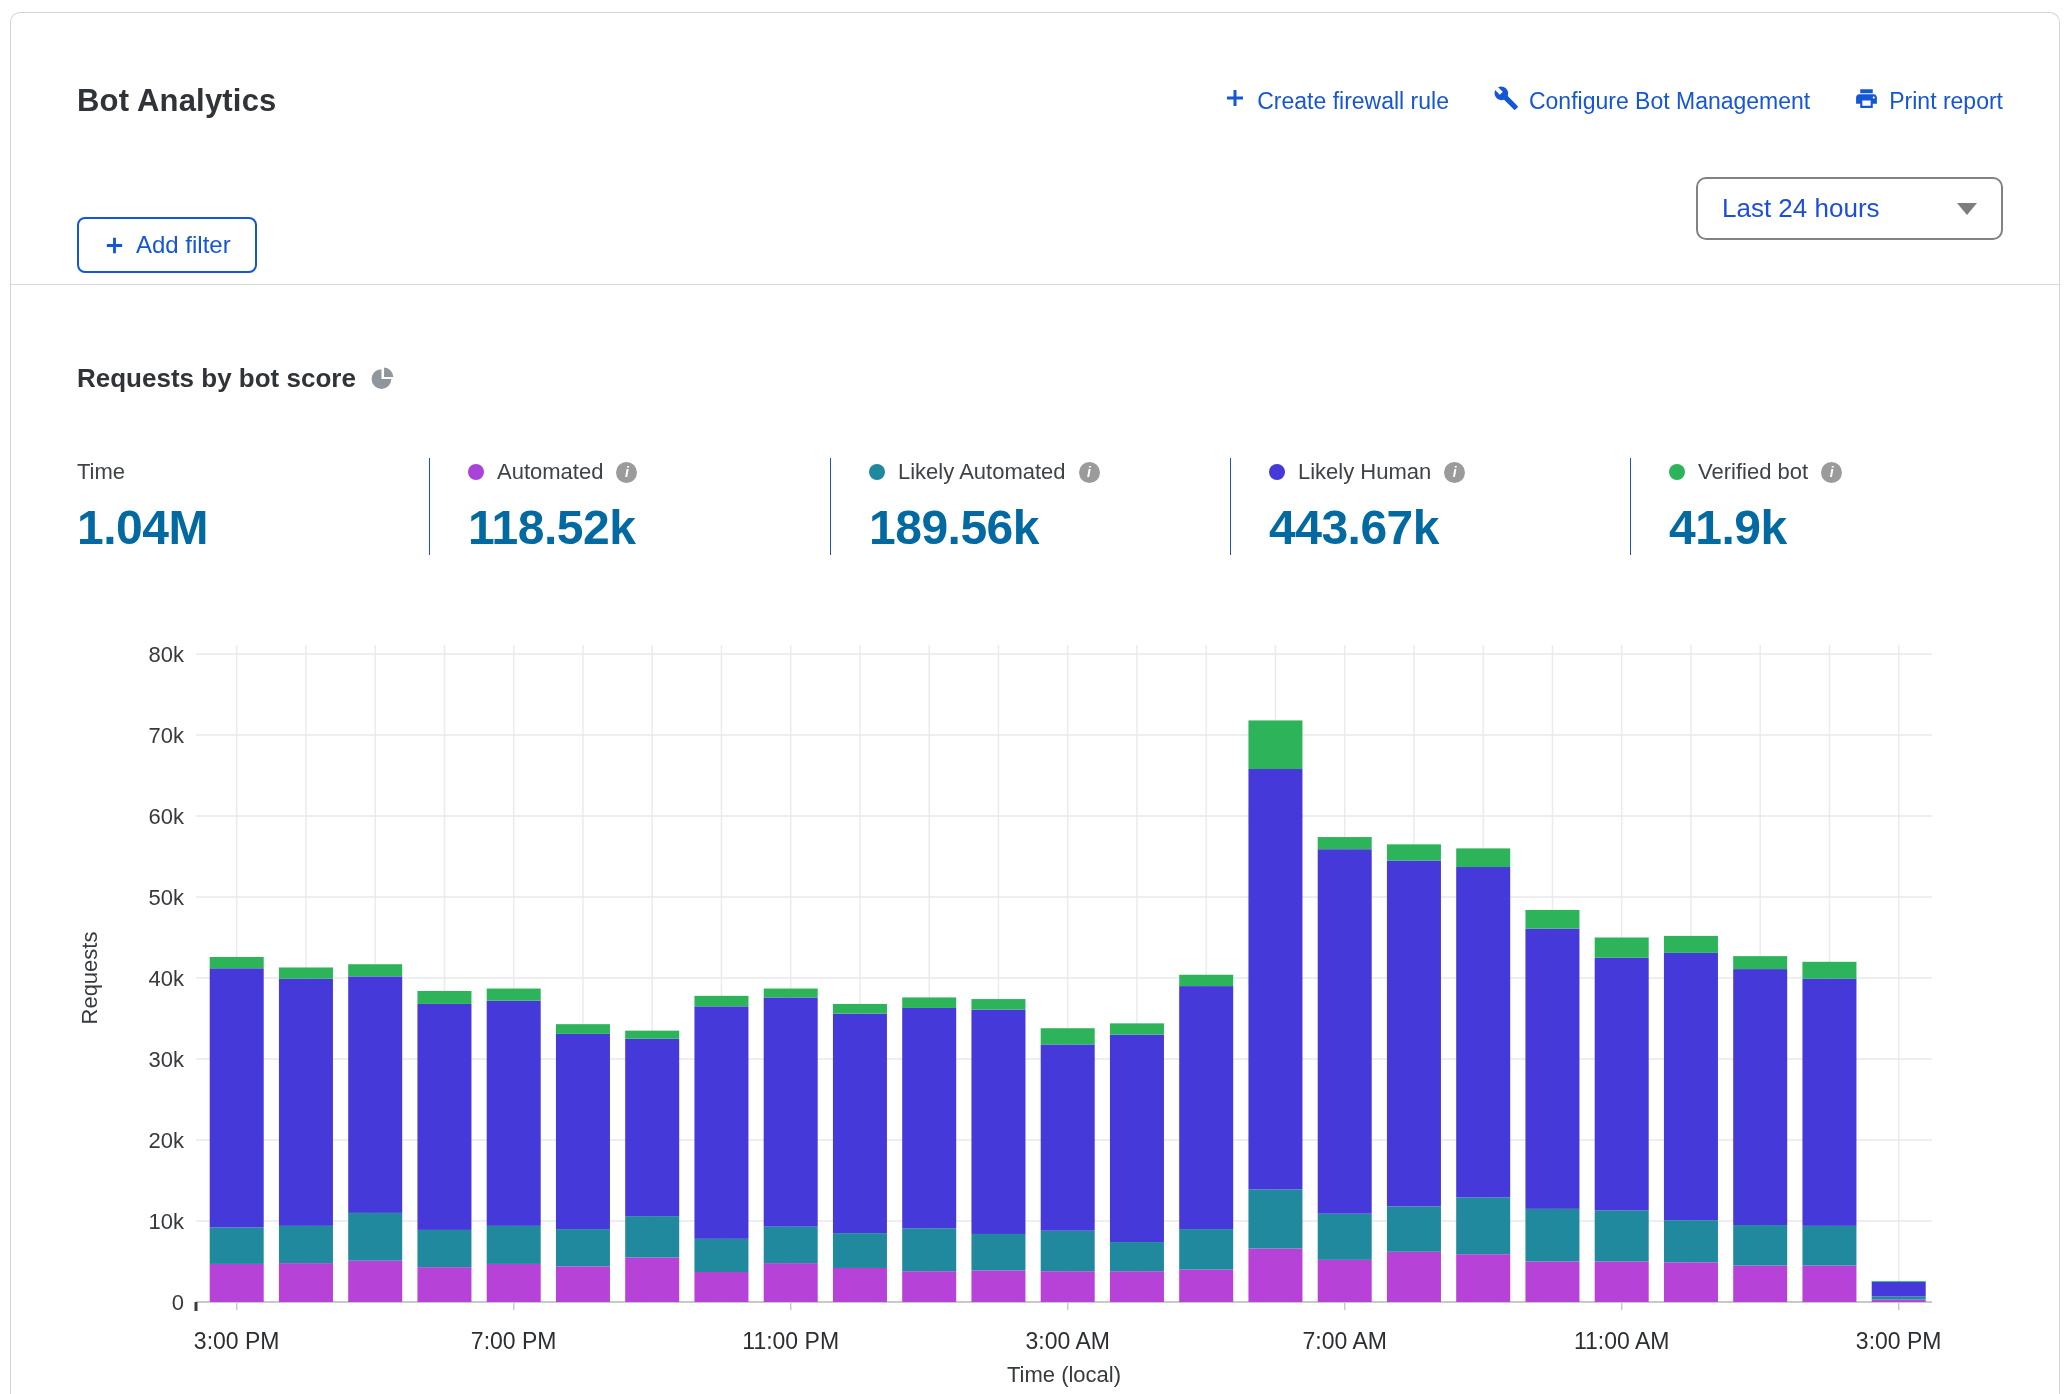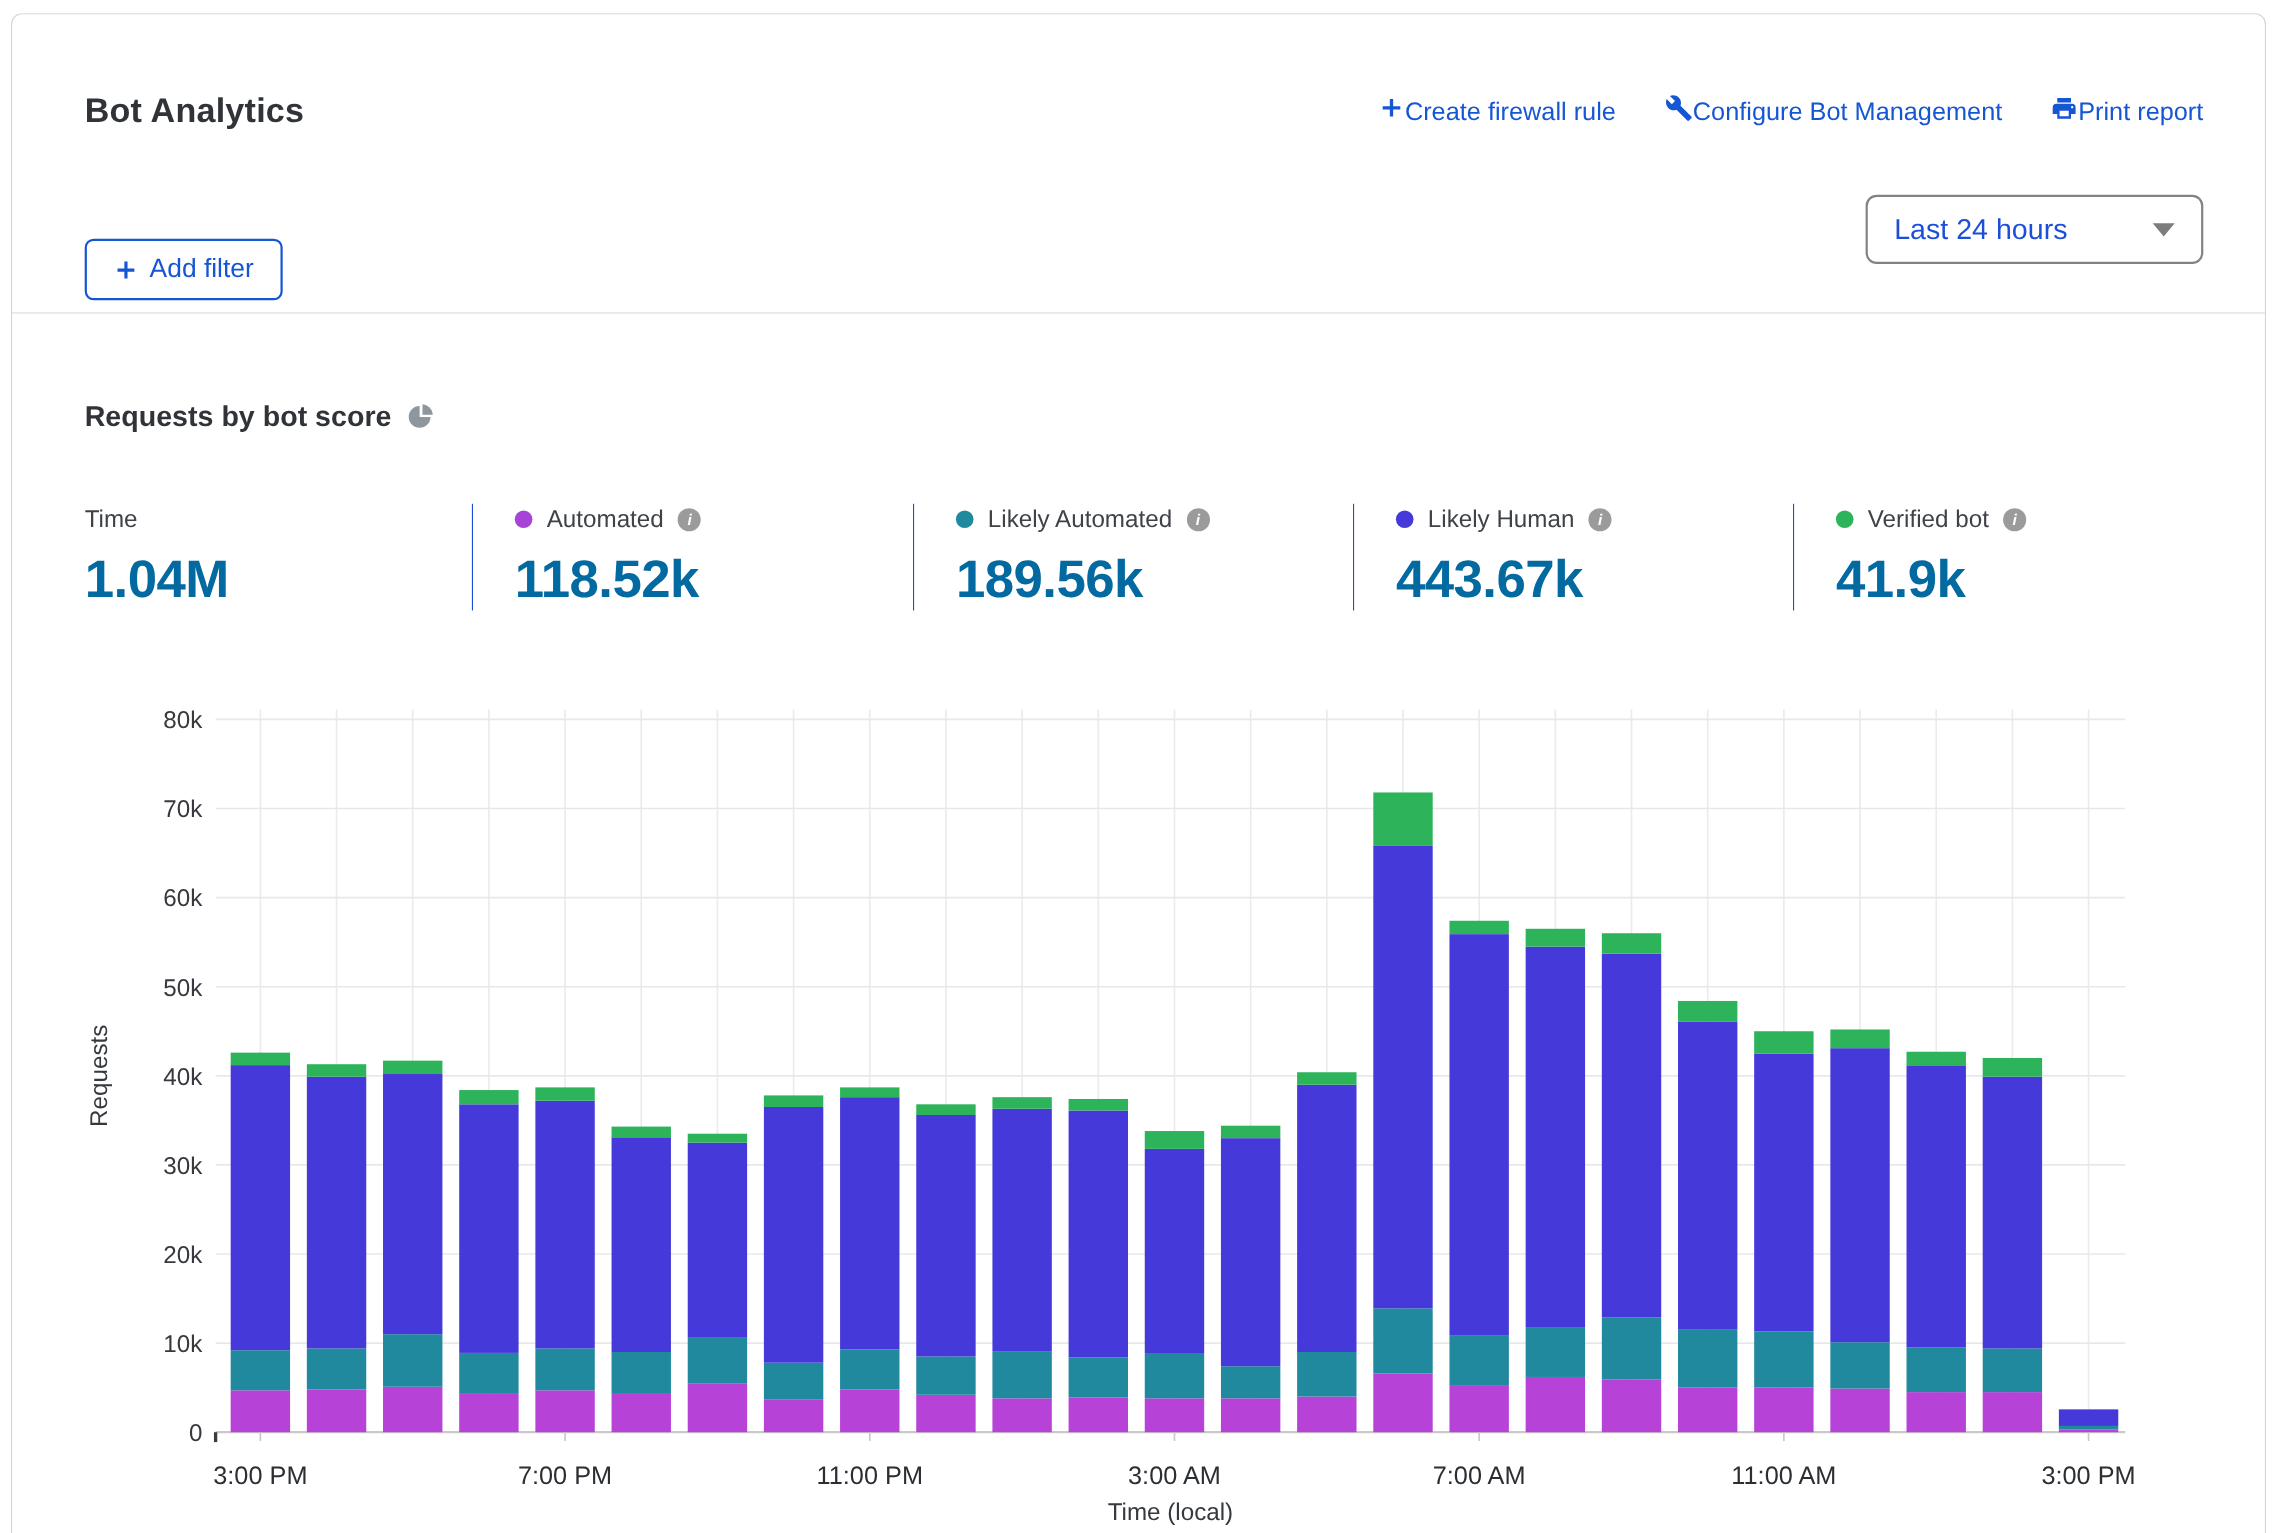--- a/index.html
+++ b/index.html
@@ -1,21 +1,21 @@
 <!DOCTYPE html>
 <html><head>
 <meta charset="utf-8">
 <style>
   html,body{margin:0;padding:0;background:#fff;}
   body{width:2070px;height:1394px;overflow:hidden;font-family:"Liberation Sans","DejaVu Sans",sans-serif;color:#2f3237;position:relative;}
   .card{position:absolute;left:10px;right:10px;top:12px;bottom:0;border:1px solid #d4d4d4;border-bottom:none;border-radius:10px 10px 0 0;background:#fff;}
   .row1{position:absolute;top:58px;left:66px;right:56px;display:flex;justify-content:space-between;align-items:center;margin-top:12px;}
   .page-title{font-size:31px;font-weight:700;color:#303338;letter-spacing:.2px;}
   .actions{display:flex;align-items:center;gap:44px;}
-  .action-link{display:flex;align-items:center;color:#1556d4;font-size:23px;cursor:pointer;}
+  .action-link{display:flex;align-items:center;gap:10px;color:#1556d4;font-size:23px;cursor:pointer;}
   .action-link svg{flex:0 0 auto;}
   .row2{position:absolute;top:164px;left:66px;right:56px;display:flex;justify-content:space-between;align-items:flex-start;}
   .add-filter{display:flex;align-items:center;gap:10px;padding:12px 24px;border:2px solid #1556d4;border-radius:8px;color:#1556d4;font-size:24px;background:#fff;cursor:pointer;margin-top:40px;}
   .select{width:255px;height:59px;border:2px solid #828282;border-radius:10px;display:flex;align-items:center;justify-content:space-between;padding:0 24px;font-size:26px;color:#1d4ed8;background:#fff;cursor:pointer;}
   .caret{width:0;height:0;border-left:10px solid transparent;border-right:10px solid transparent;border-top:12px solid #7d7d7d;}
   .divider{position:absolute;top:271px;left:0;right:0;height:1px;background:#d9d9d9;}
   .section-title-row{position:absolute;top:350px;left:66px;display:flex;align-items:center;gap:14px;}
   .section-title{font-size:26px;font-weight:700;color:#303338;}
   .stats{position:absolute;top:445px;left:0;right:0;display:grid;grid-template-columns:418px 401px 400px 400px auto;}
   .stat{padding-left:38px;}

